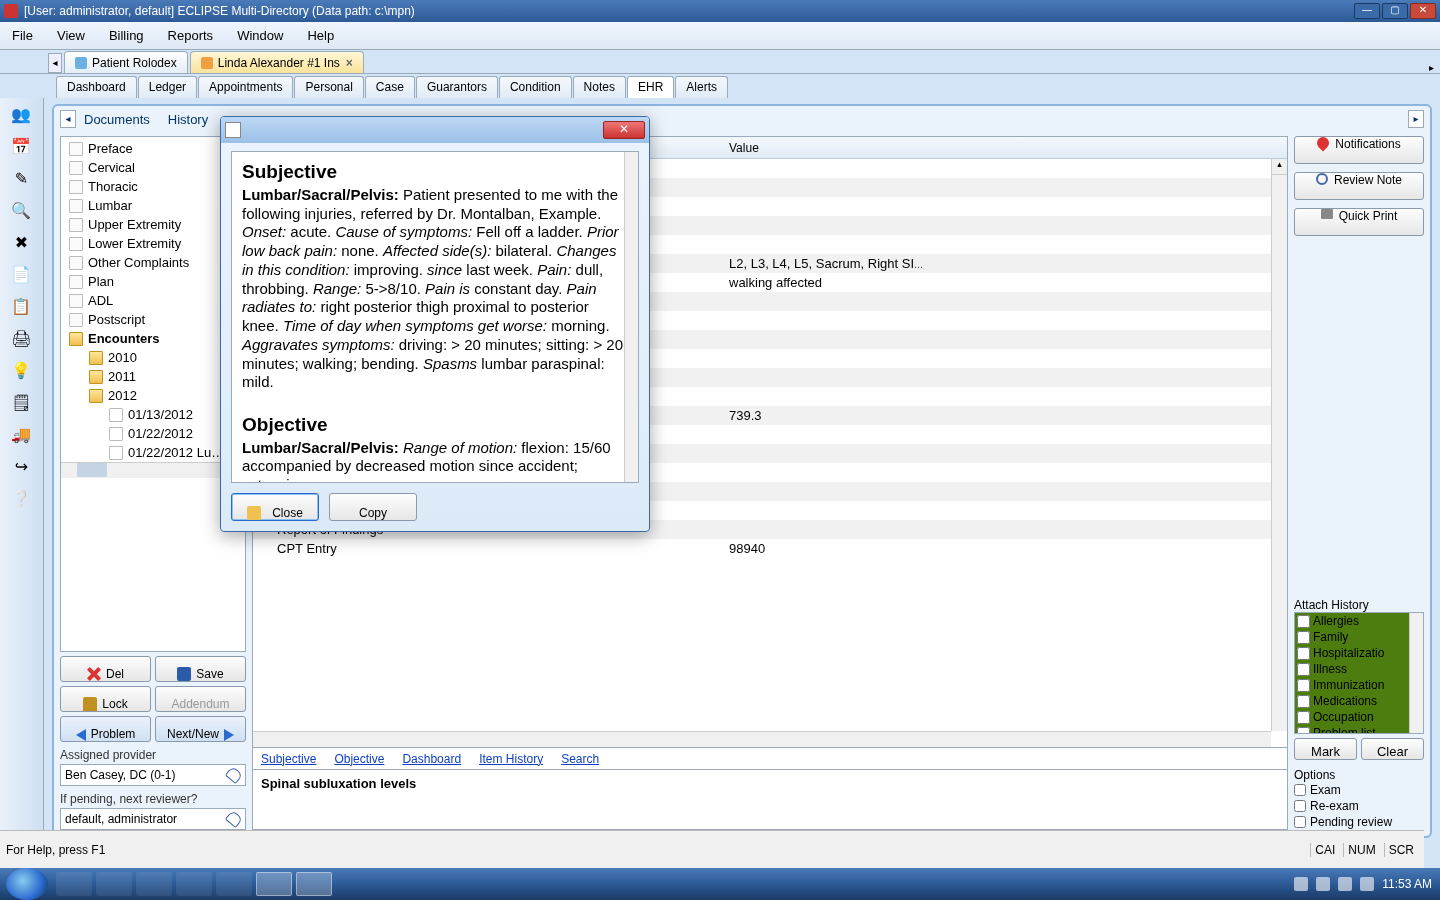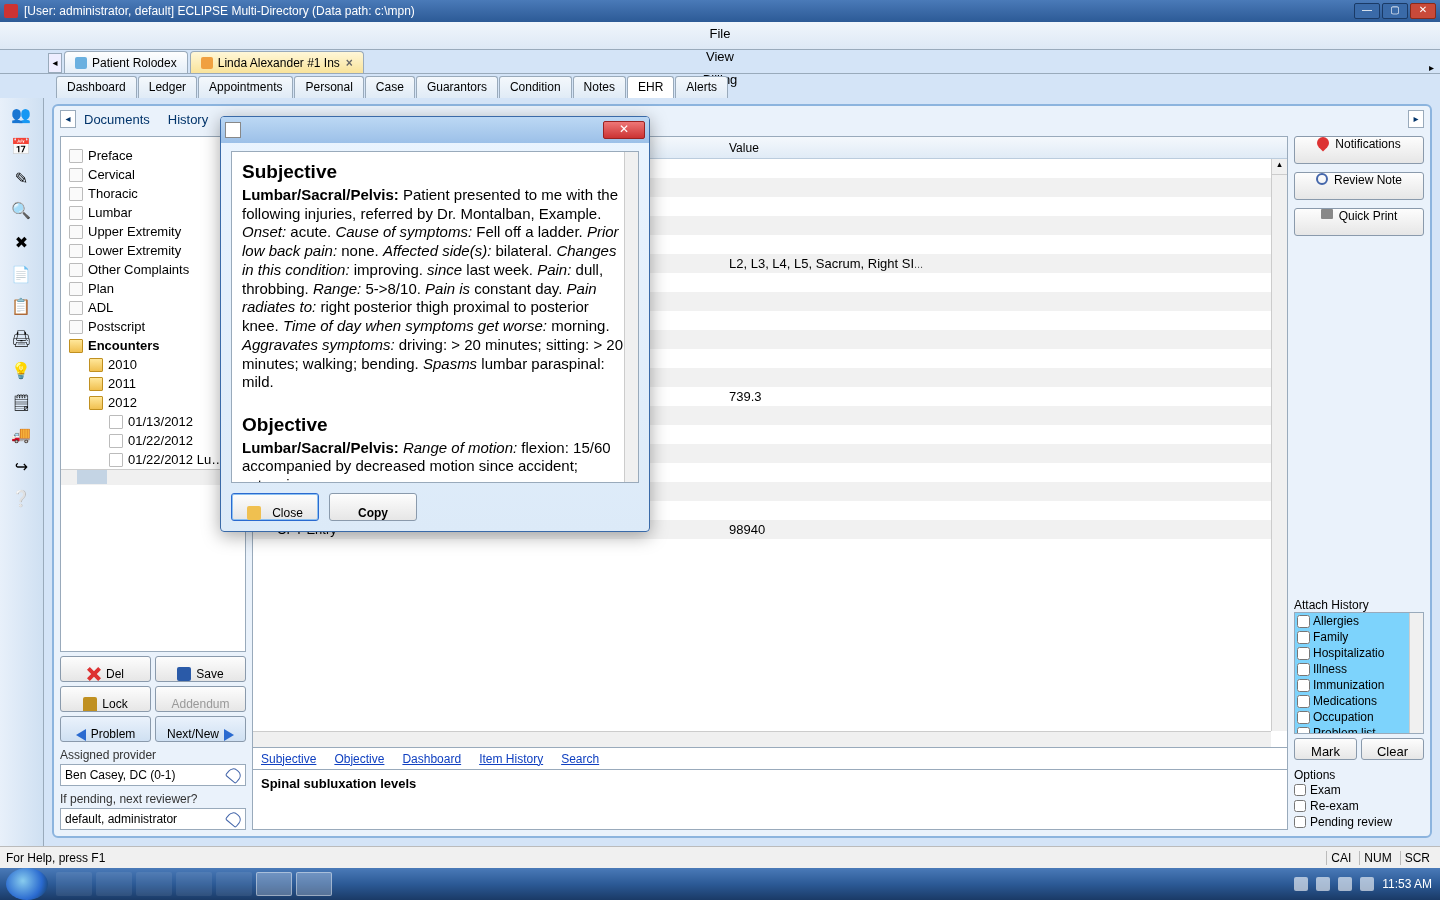--- a/index.html
+++ b/index.html
@@ -4,21 +4,21 @@
 <style>
 * { margin:0; padding:0; box-sizing:border-box; font-family:"Segoe UI",Tahoma,Arial,sans-serif; }
 html,body { width:1440px; height:900px; overflow:hidden; background:#d4e4f7; }
 
 
 .titlebar { height:22px; background:linear-gradient(#4a7ab8,#2c5a96); color:#fff; font-size:12px; display:flex; align-items:center; padding:0 4px; }
 .titlebar .sp { flex:1; }
 .titlebar .wbtn { width:26px; height:16px; margin-left:2px; background:#3a6aa8; border:1px solid #1a3a66; border-radius:2px; text-align:center; line-height:12px; font-size:10px; }
 .titlebar .wbtn.x { background:#c94a3a; border-color:#8a2a1a; }
 
-.menubar { height:28px; background:linear-gradient(#f0f6fc,#dde8f5); border-bottom:1px solid #9ab; display:flex; align-items:center; font-size:13px;flex-direction:column; }
+.menubar { height:28px; background:linear-gradient(#f0f6fc,#dde8f5); border-bottom:1px solid #9ab; display:flex; align-items:center; font-size:13px; }
 .menubar .mitem { padding:4px 12px; }
 
 .tabstrip { height:24px; background:#d4e4f7; display:flex; align-items:flex-end; padding-left:48px; font-size:12px; border-bottom:1px solid #9ab; }
 .tabstrip .nav { width:14px; height:20px; border:1px solid #9ab; background:#eef; text-align:center; line-height:18px; font-size:10px; }
 .tabstrip .tab { height:22px; display:flex; align-items:center; padding:0 10px; border:1px solid #9ab; border-bottom:none; border-radius:4px 4px 0 0; margin-left:2px; background:linear-gradient(#fefefe,#e4eef8); }
 .tabstrip .tab.active { background:linear-gradient(#fff7d8,#f9e39a); }
 .tabstrip .tab .ico { width:12px; height:12px; background:#6ab0e0; border-radius:2px; margin-right:5px; }
 .tabstrip .tab.active .ico { background:#f0a040; }
 .tabstrip .tab .x { margin-left:6px; font-weight:bold; color:#666; }
 .tabstrip .right { margin-left:auto; margin-right:6px; font-size:10px; }
@@ -36,21 +36,21 @@
 .frame { height:100%; border:2px solid #8cb4de; border-radius:6px; background:#eaf2fb; position:relative; }
 
 .navstrip { height:26px; display:flex; align-items:center; padding:0 6px; font-size:13px; color:#03356b; font-weight:500; }
 .navstrip .arrow { width:16px; height:18px; border:1px solid #9ab; background:#fff; text-align:center; line-height:16px; font-size:10px; margin-right:8px; }
 .navstrip .lbl { margin-right:18px; cursor:default; }
 .navstrip .rarrow { margin-left:auto; width:16px; height:18px; border:1px solid #9ab; background:#fff; text-align:center; line-height:16px; font-size:10px; }
 
 .inner { position:absolute; top:30px; left:6px; right:6px; bottom:6px; display:flex; gap:6px; }
 
 .leftpanel { width:186px; display:flex; flex-direction:column; }
-.tree { flex:1; background:#fff; border:1px solid #9ab; overflow:auto; font-size:13px; padding:9px 0; }
+.tree { flex:1; background:#fff; border:1px solid #9ab; overflow:auto; font-size:13px; padding:2px 0; }
 .tree .node { display:flex; align-items:center; padding:2px 4px 2px 8px; white-space:nowrap; }
 .tree .node .ficon { width:14px; height:14px; margin-right:5px; background:#fafafa; border:1px solid #bbb; border-radius:1px; }
 .tree .node.folder .ficon { background:linear-gradient(#ffe79a,#f0c050); border-color:#c09020; }
 .tree .node.sub { padding-left:28px; }
 .tree .node.sub2 { padding-left:48px; }
 .tree .node.sub2 .ficon { background:#fff; }
 .tree .hscroll { height:16px; border-top:1px solid #ccc; background:#f0f0f0; display:flex; }
 .tree .hscroll .thumb { width:30px; height:14px; background:#c4d4e4; margin-left:16px; }
 
 .btnrow { display:flex; gap:4px; margin-top:4px; }
@@ -91,43 +91,43 @@
 
 .detail { height:60px; border:1px solid #9ab; border-top:none; background:#fff; padding:6px 8px; font-size:13px; font-weight:bold; }
 
 .rightpanel { width:130px; display:flex; flex-direction:column; gap:8px; font-size:12px; }
 .rbtn { height:28px; background:linear-gradient(#fdfdfd,#e6e6e6); border:1px solid #8a9aac; border-radius:3px; display:flex; justify-content:center; gap:6px; font-size:12px; }
 .rbtn .pin { width:12px; height:12px; background:#d33; border-radius:50% 50% 50% 0; transform:rotate(-45deg); }
 .rbtn .mag { width:12px; height:12px; border:2px solid #46a; border-radius:50%; position:relative; }
 .rbtn .prn { width:12px; height:10px; background:#888; border-radius:1px; }
 .chkbox { display:flex; align-items:center; gap:4px; font-size:12px; padding:1px 0; }
 .chkbox input { width:12px; height:12px; }
-.listbox { background:#7dd3fc; border:1px solid #9ab; height:122px; overflow:hidden; position:relative; }
+.listbox { background:#4d7c0f; border:1px solid #9ab; height:122px; overflow:hidden; position:relative; }
 .listbox .li { padding:1px 2px; font-size:12px; display:flex; align-items:center; gap:3px; }
 .listbox .vs { position:absolute; right:0; top:0; bottom:0; width:14px; background:#f0f0f0; border-left:1px solid #ccc; }
 .smallbtns { display:flex; gap:4px; margin-top:4px; }
 .smallbtns .xbtn { height:22px; font-size:13px; }
 
 
 .dialog { position:absolute; left:220px; top:116px; width:430px; height:416px; background:linear-gradient(#eaf4ff,#dceaf8); border:1px solid #3a6aa8; border-radius:4px; box-shadow:0 4px 18px rgba(0,0,0,.35); z-index:50; }
 .dialog .dtitle { height:26px; background:linear-gradient(#bcd8f4,#9cc0e8); border-radius:3px 3px 0 0; display:flex; align-items:center; padding:0 4px; }
 .dialog .dtitle .dico { width:16px; height:16px; background:#fff; border:1px solid #888; margin-right:6px; }
 .dialog .dtitle .dclose { margin-left:auto; width:42px; height:18px; background:linear-gradient(#e77,#c33); border:1px solid #922; border-radius:2px; color:#fff; text-align:center; line-height:15px; font-size:12px; }
 .dialog .dbody { position:absolute; top:34px; left:10px; right:10px; bottom:48px; background:#fff; border:1px solid #9ab; overflow:auto; padding:6px 10px; font-family:"Times New Roman",serif; font-size:15px; line-height:1.25; }
 .dialog .dbody h3 { font-size:19px; font-weight:bold; margin:2px 0 2px 0; }
 .dialog .dbody b { font-weight:bold; }
 .dialog .dbody i { font-style:italic; }
 .dialog .dbtns { position:absolute; left:10px; bottom:10px; display:flex; gap:10px; }
 .dialog .dbtns .xbtn { width:120px; height:28px; }
 .dialog .dbtns .xbtn.primary { border:1px solid #2a6ad0; box-shadow:inset 0 0 0 1px #8cc0f0; }
-.dialog .dbtns .xbtn.copy { width:56px;font-weight:bold; }
+.dialog .dbtns .xbtn.copy { width:56px; }
 .dialog .vs { position:absolute; right:11px; top:35px; bottom:49px; width:14px; background:#f0f0f0; border-left:1px solid #ccc; }
 
 
-.statusbar { position:absolute; left:0; right:0; bottom:32px; height:22px; background:#f0f0f0; border-top:1px solid #bbb; font-size:12px; display:flex; align-items:center; padding:0 6px; }
+.statusbar { position:absolute; left:0; right:16px; bottom:32px; height:38px; background:#f0f0f0; border-top:1px solid #bbb; font-size:12px; display:flex; align-items:center; padding:0 6px; }
 .statusbar .seg { margin-left:auto; display:flex; gap:4px; }
 .statusbar .seg span { border-left:1px solid #bbb; padding:0 4px; }
 
 .taskbar { position:absolute; left:0; right:0; bottom:0; height:32px; background:linear-gradient(#4a7ab8,#2c5a96,#1a3a66); display:flex; align-items:center; }
 .taskbar .start { width:42px; height:32px; background:radial-gradient(circle at 40% 40%,#8ce 0,#2a6ad0 60%,#134 100%); border-radius:50%; margin:0 6px; }
 .taskbar .titem { width:36px; height:24px; margin:0 2px; background:rgba(255,255,255,.08); border-radius:2px; }
 .taskbar .titem.active { background:rgba(255,255,255,.25); border:1px solid rgba(255,255,255,.4); }
 .taskbar .tray { margin-left:auto; display:flex; align-items:center; gap:8px; color:#fff; font-size:12px; padding-right:8px; }
 .taskbar .tray .ti { width:14px; height:14px; background:rgba(255,255,255,.6); border-radius:2px; }
 </style>
@@ -352,20 +352,24 @@
                   <div class="c1"></div>
                   <div class="c2"><span></span></div>
                 </div>
                 <div class="row">
                   <div class="c1"></div>
                   <div class="c2"><span></span></div>
                 </div>
                 <div class="row">
                   <div class="c1"></div>
                   <div class="c2"><span>L2, L3, L4, L5, Sacrum, Right SI</span><span class="dots">...</span></div>
+                </div>
+                <div class="row">
+                  <div class="c1"></div>
+                  <div class="c2"><span>walking affected</span></div>
                 </div>
                 <div class="row">
                   <div class="c1"></div>
                   <div class="c2"><span></span></div>
                 </div>
                 <div class="row">
                   <div class="c1"></div>
                   <div class="c2"><span></span></div>
                 </div>
                 <div class="row">

